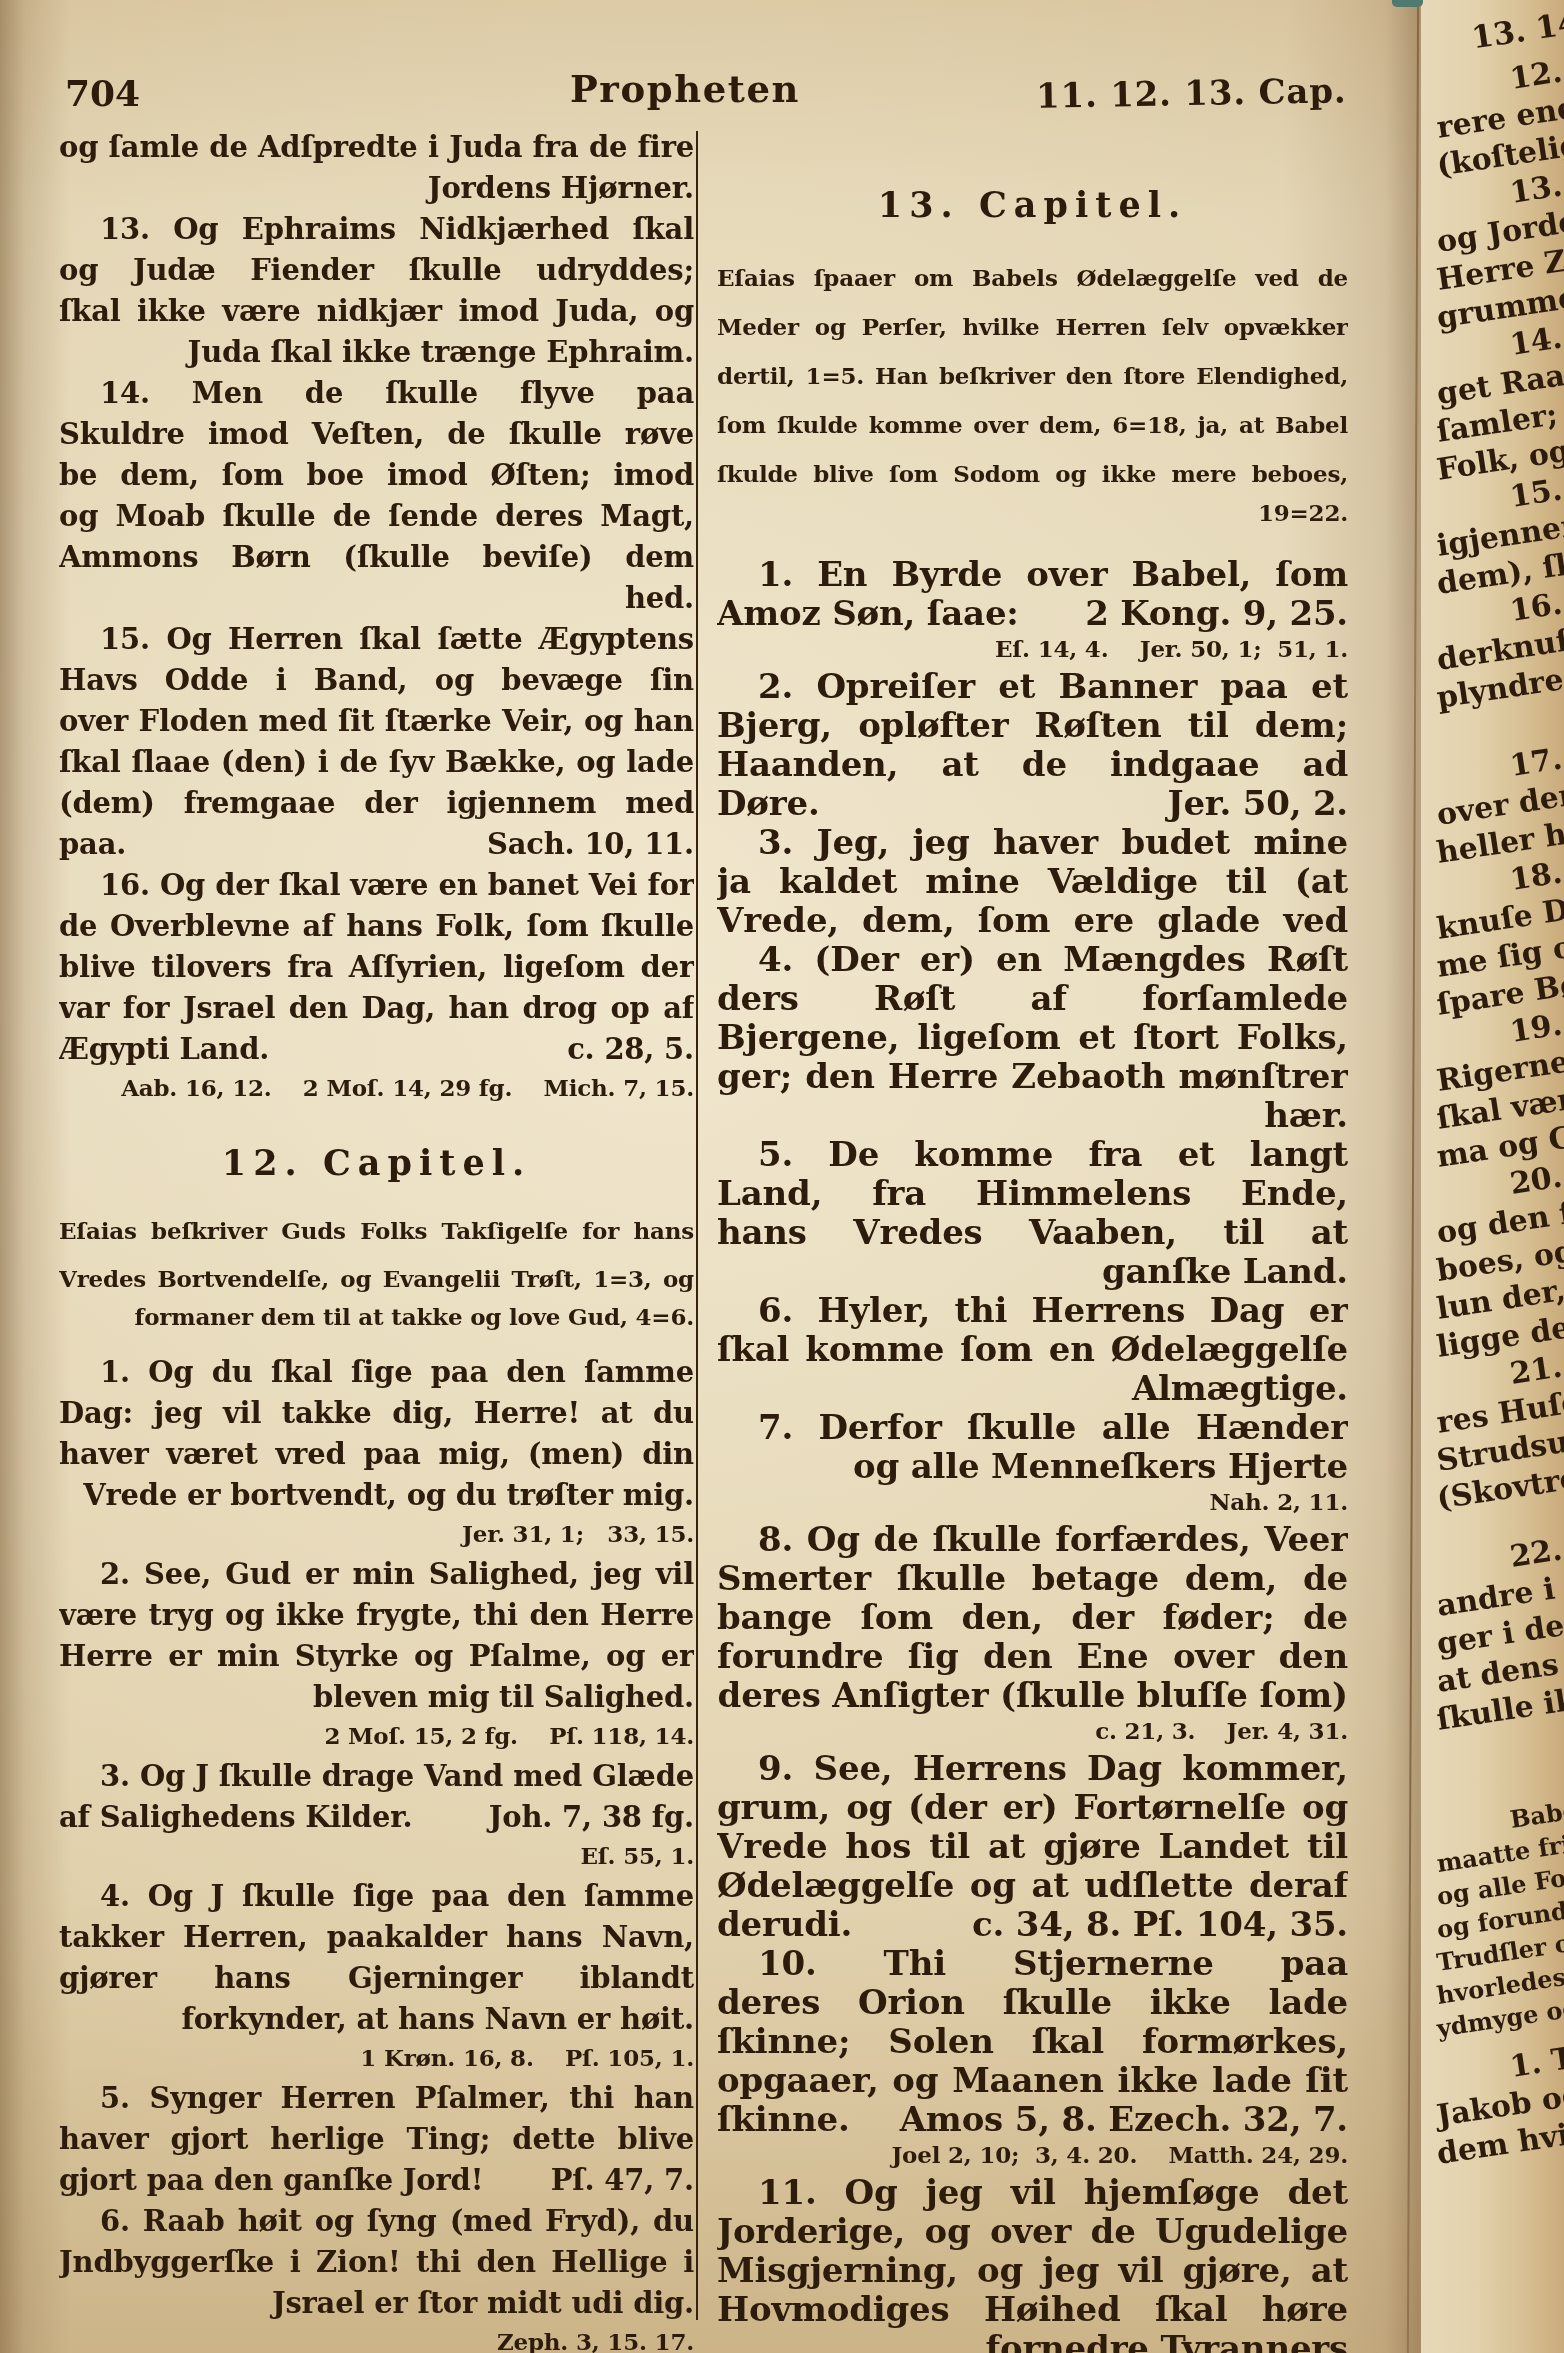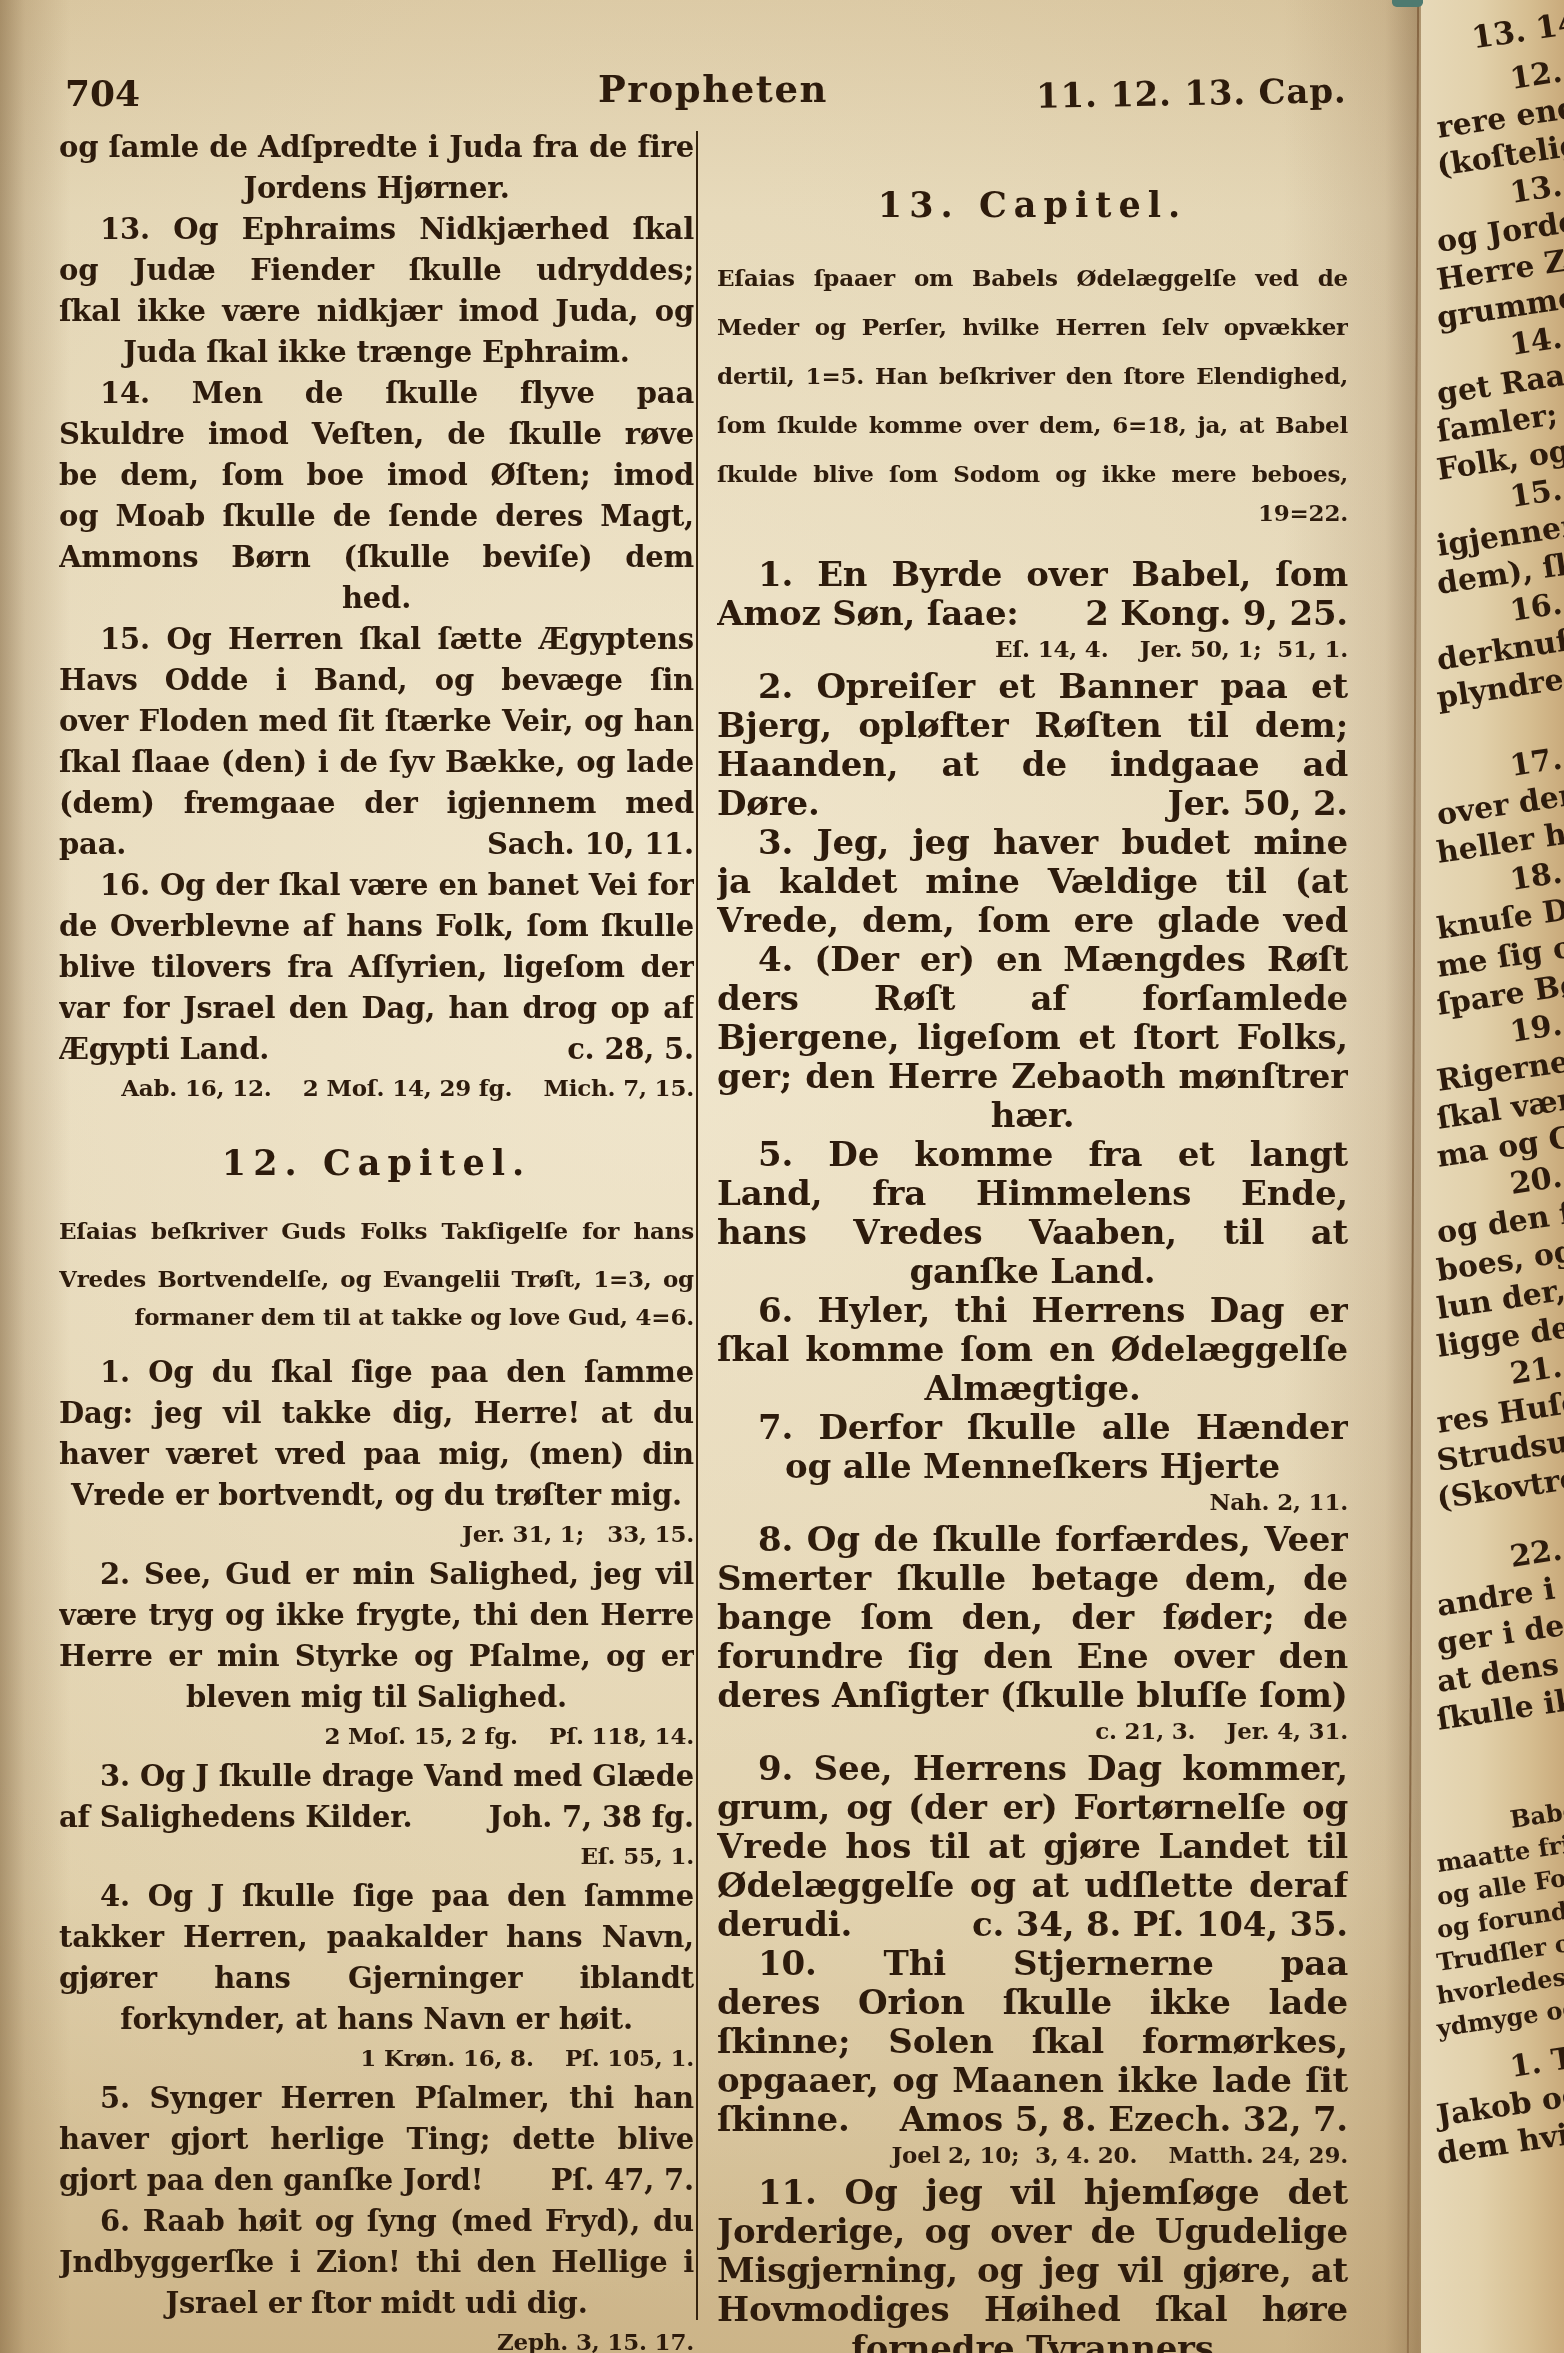--- a/index.html
+++ b/index.html
@@ -8,30 +8,30 @@
   
   #stage{
     background-image:
       linear-gradient(90deg, rgba(125,96,58,.55) 0%, rgba(150,120,80,.28) 1.6%, rgba(0,0,0,0) 4.5%),
       linear-gradient(90deg, rgba(0,0,0,0) 82%, rgba(150,115,75,.22) 88.5%, rgba(112,78,42,.42) 90.6%, rgba(172,142,102,.22) 93.5%, rgba(0,0,0,0) 96%),
       radial-gradient(120% 90% at 42% 40%, rgba(253,247,229,.50) 0%, rgba(0,0,0,0) 65%),
       linear-gradient(180deg,#d6c29a 0%,#e0d1ae 9%,#e4d6b6 45%,#decda7 80%,#ccb488 100%);
   }
   .hdr{position:absolute;top:67px;left:59px;width:1287px;height:47px;font-weight:700;}
   .hdr .pno{position:absolute;left:6px;top:4.7px;font-size:36px;}
-  .hdr .ttl{position:absolute;left:654px;top:0;transform:translateX(-50%);font-size:37px;letter-spacing:1.6px;text-align:center;}
+  .hdr .ttl{position:absolute;left:626px;top:0;transform:translateX(-50%);font-size:37px;letter-spacing:1.6px;text-align:center;}
   .hdr .cap{position:absolute;right:0;top:6.3px;font-size:34px;letter-spacing:0.8px;transform:rotate(-1deg);}
   
   .col{position:absolute;font-weight:700;}
   #colL{left:59px;top:128px;width:635px;}
   #colR{left:717px;top:186px;width:631px;}
   .line{height:41px;line-height:39px;font-size:29px;overflow:hidden;letter-spacing:-0.2px;}
   #colR .line{height:39px;line-height:38px;font-size:34px;}
   .j{text-align:justify;text-align-last:justify;text-justify:inter-word;}
-  .l{text-align:center;}
+  .l{text-align:right;}
   .ind{text-indent:41px;}
   .ri{display:flex;justify-content:space-between;align-items:baseline;gap:8px;}
   .ri span{white-space:nowrap;}
   .rc{text-align:right;font-size:23px !important;height:38px;line-height:34px;white-space:pre;font-weight:700;}
   #colR .rc{height:34px;line-height:31px;}
   .h{text-align:center;font-size:35px !important;letter-spacing:7px;height:42px;line-height:42px;font-weight:700;}
   .in{font-size:23px !important;line-height:36px;height:38px;text-align:justify;text-align-last:justify;margin-top:10px;}
   .inl{font-size:23px !important;line-height:36px;height:38px;text-align:right;}
   .gap{width:100%;}
   

